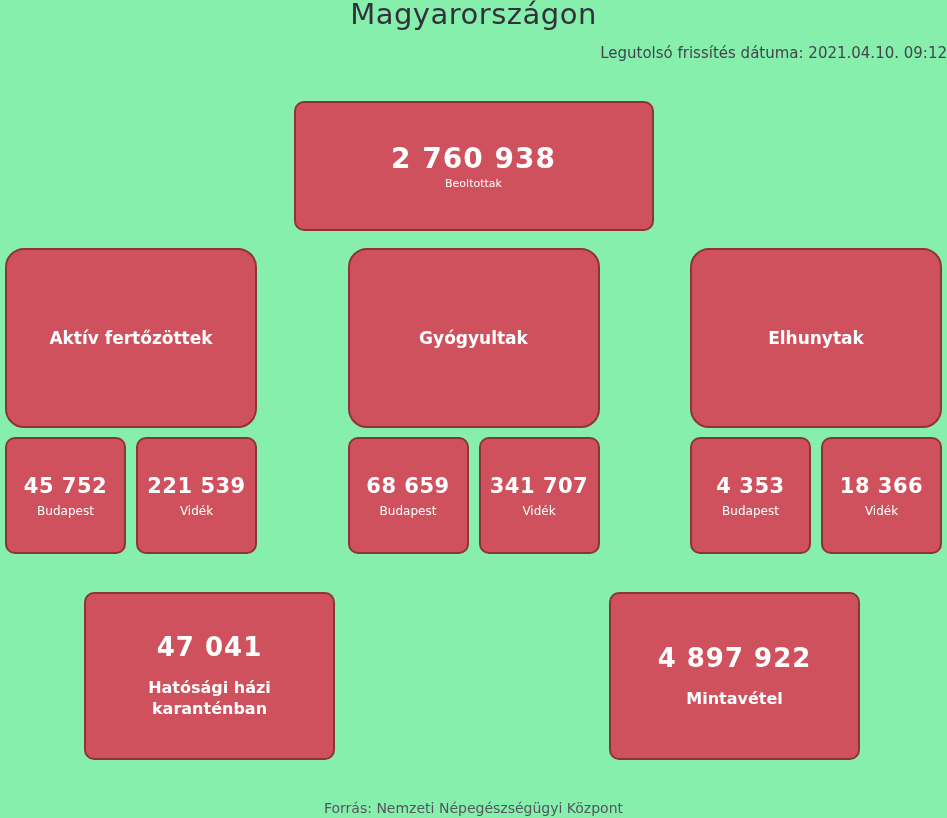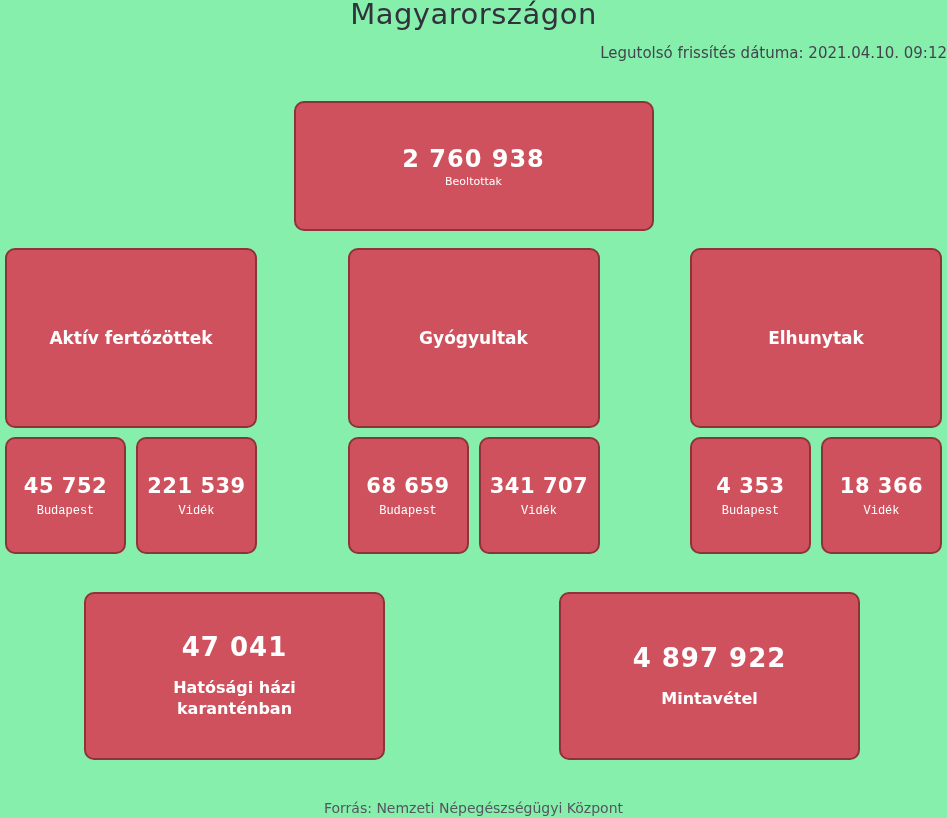--- a/index.html
+++ b/index.html
@@ -44,39 +44,40 @@
     align-items: center;
     justify-content: center;
     box-sizing: border-box;
   }
   .big-card {
     width: 360px;
     height: 130px;
     margin: 39px auto 0 auto;
   }
   .big-card .value {
-    font-size: 24px;
+    font-size: 28px;
     font-weight: bold;
     letter-spacing: 1px;
   }
   .big-card .label {
     margin-top: 2px;
     font-size: 11px;
     font-weight: normal;
   }
   .columns {
     display: flex;
     justify-content: space-between;
     padding: 0 5px;
     margin-top: 17px;
   }
   .column { width: 252px; }
   .main-card {
     width: 100%;
     height: 180px;
+    border-radius: 19px;
   }
   .main-card .label {
     font-size: 17px;
     font-weight: bold;
   }
   .sub-row {
     display: flex;
     justify-content: space-between;
     margin-top: 9px;
   }
@@ -85,31 +86,30 @@
     height: 117px;
   }
   .sub-card .value {
     font-size: 21px;
     font-weight: bold;
     letter-spacing: 0.5px;
   }
   .sub-card .label {
     margin-top: 6px;
     font-size: 12px;
-    font-family: Liberation Mono, monospace;
   }
   .bottom-row {
     display: flex;
     justify-content: space-between;
     padding-left: 84px;
     padding-right: 87px;
     margin-top: 38px;
   }
   .bottom-card {
-    width: 301px;
+    width: 251px;
     height: 168px;
   }
   .bottom-card .value {
     font-size: 26px;
     font-weight: bold;
     letter-spacing: 1px;
   }
   .bottom-card .label {
     margin-top: 16px;
     font-size: 16px;

